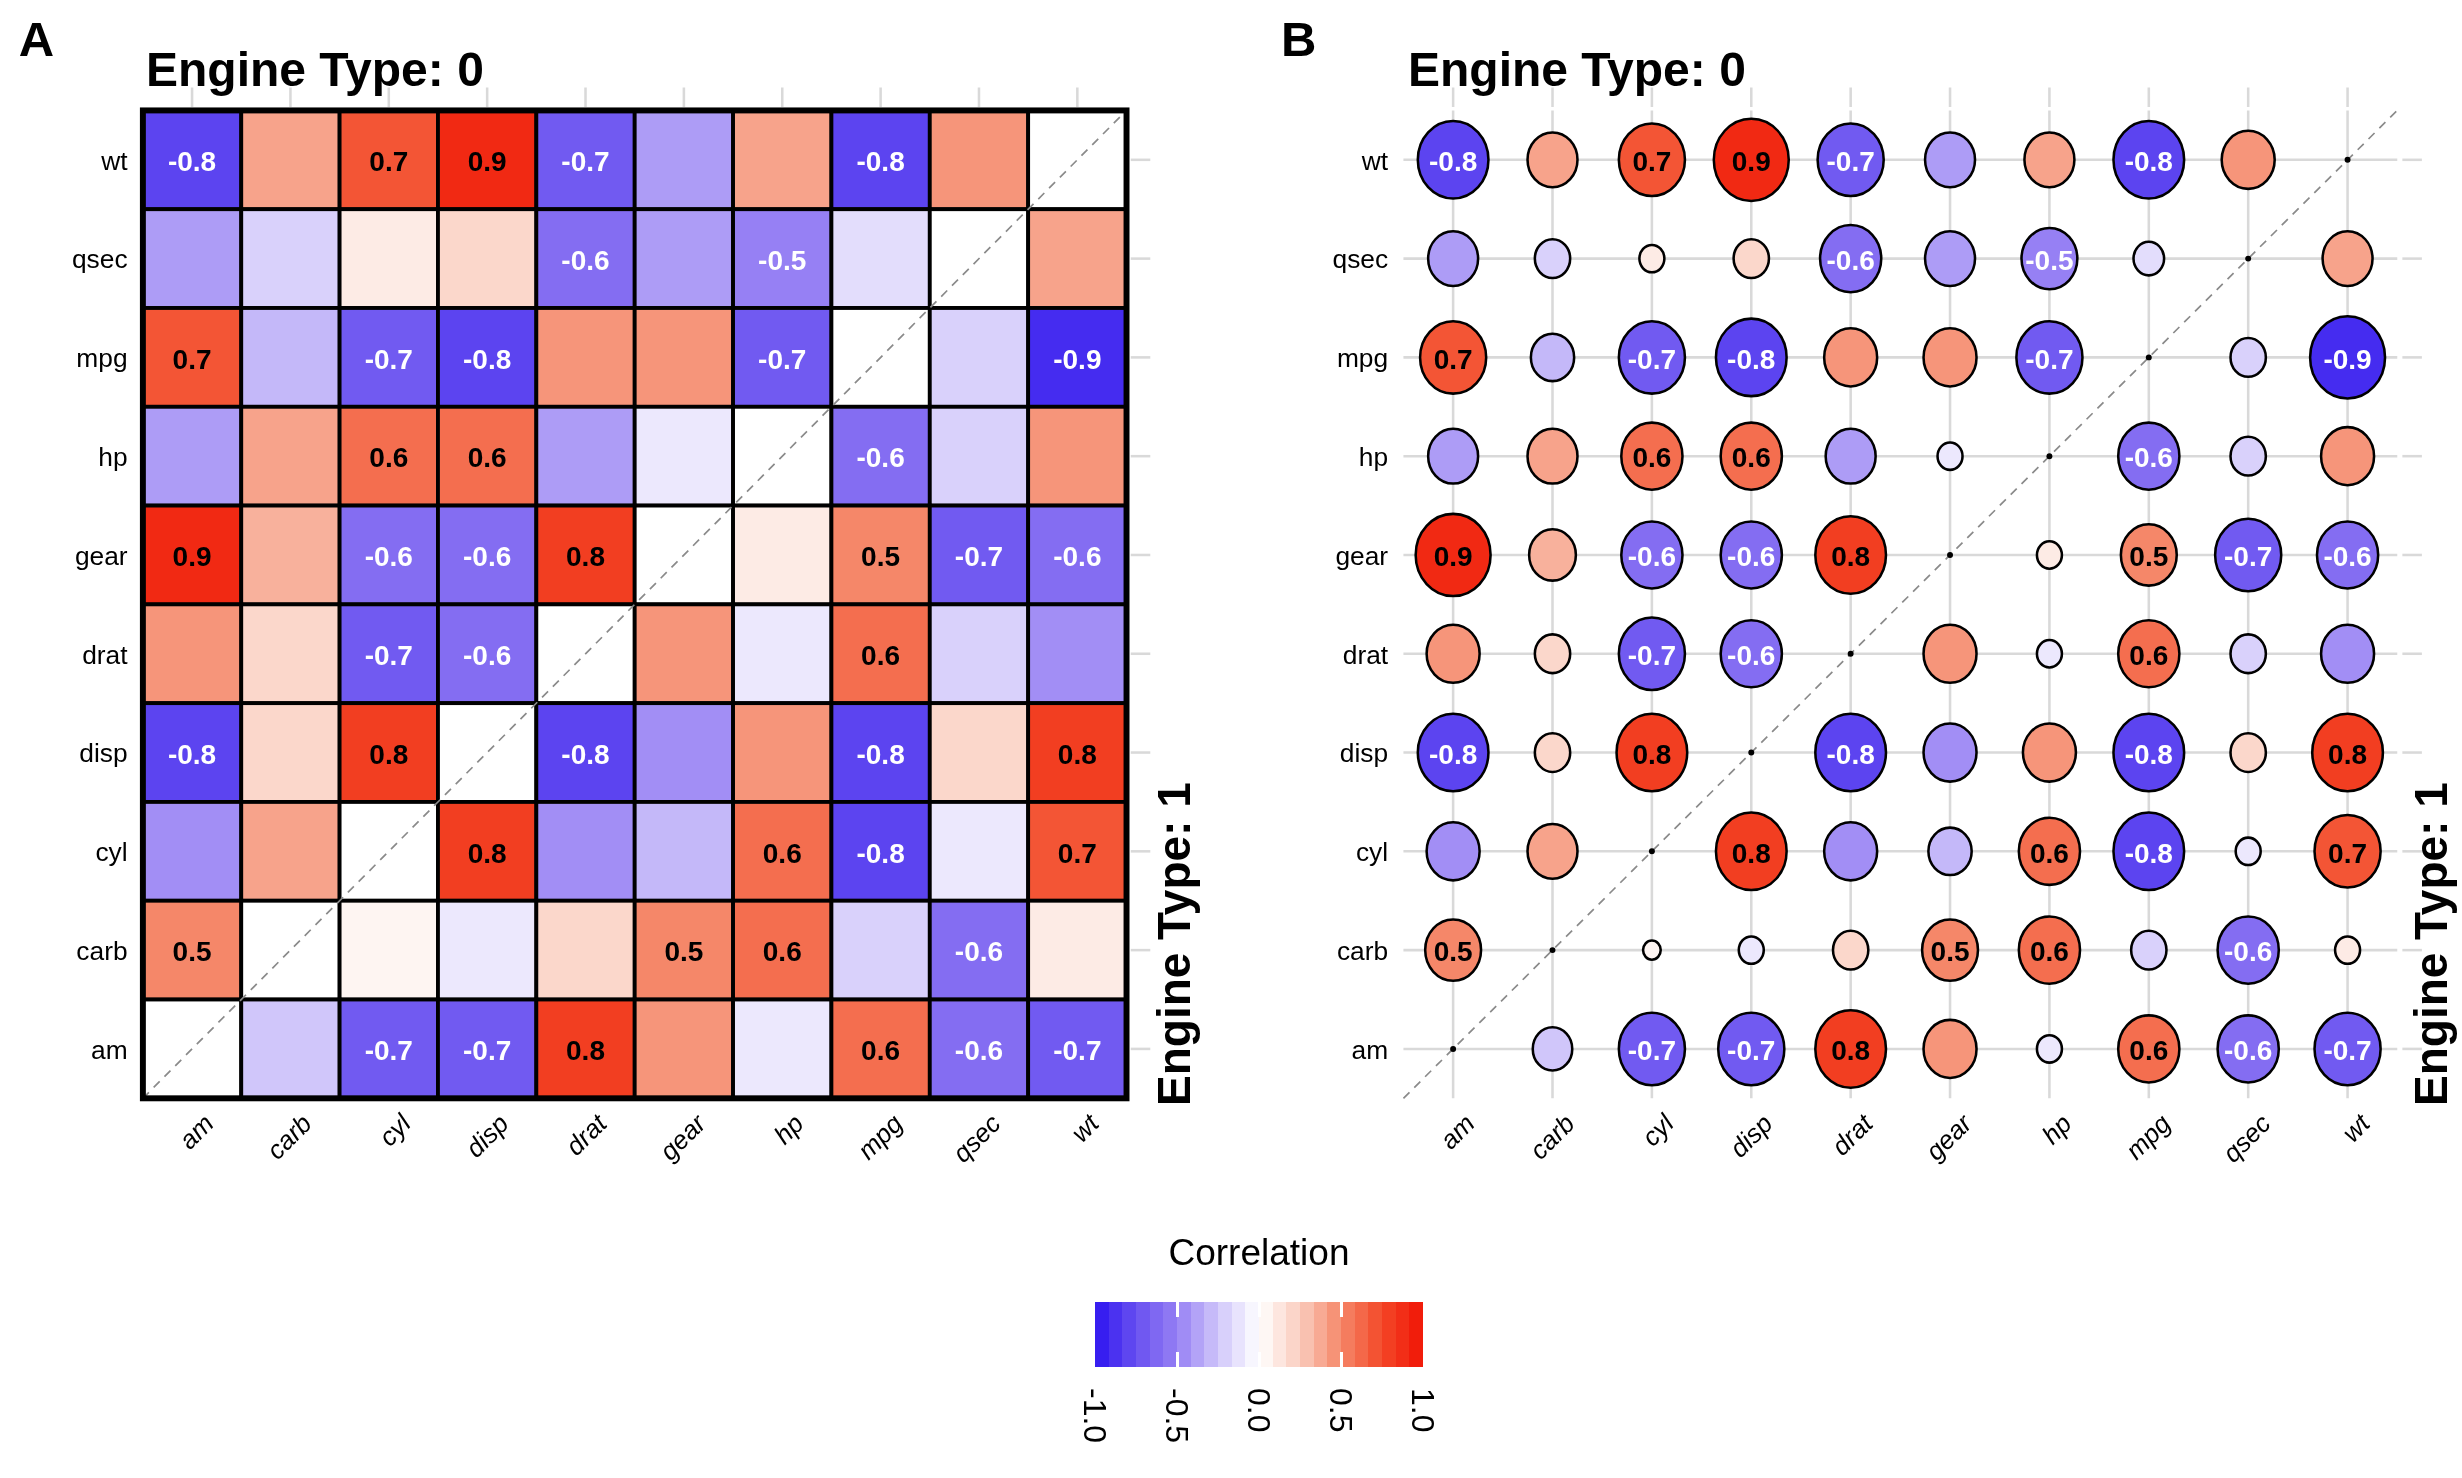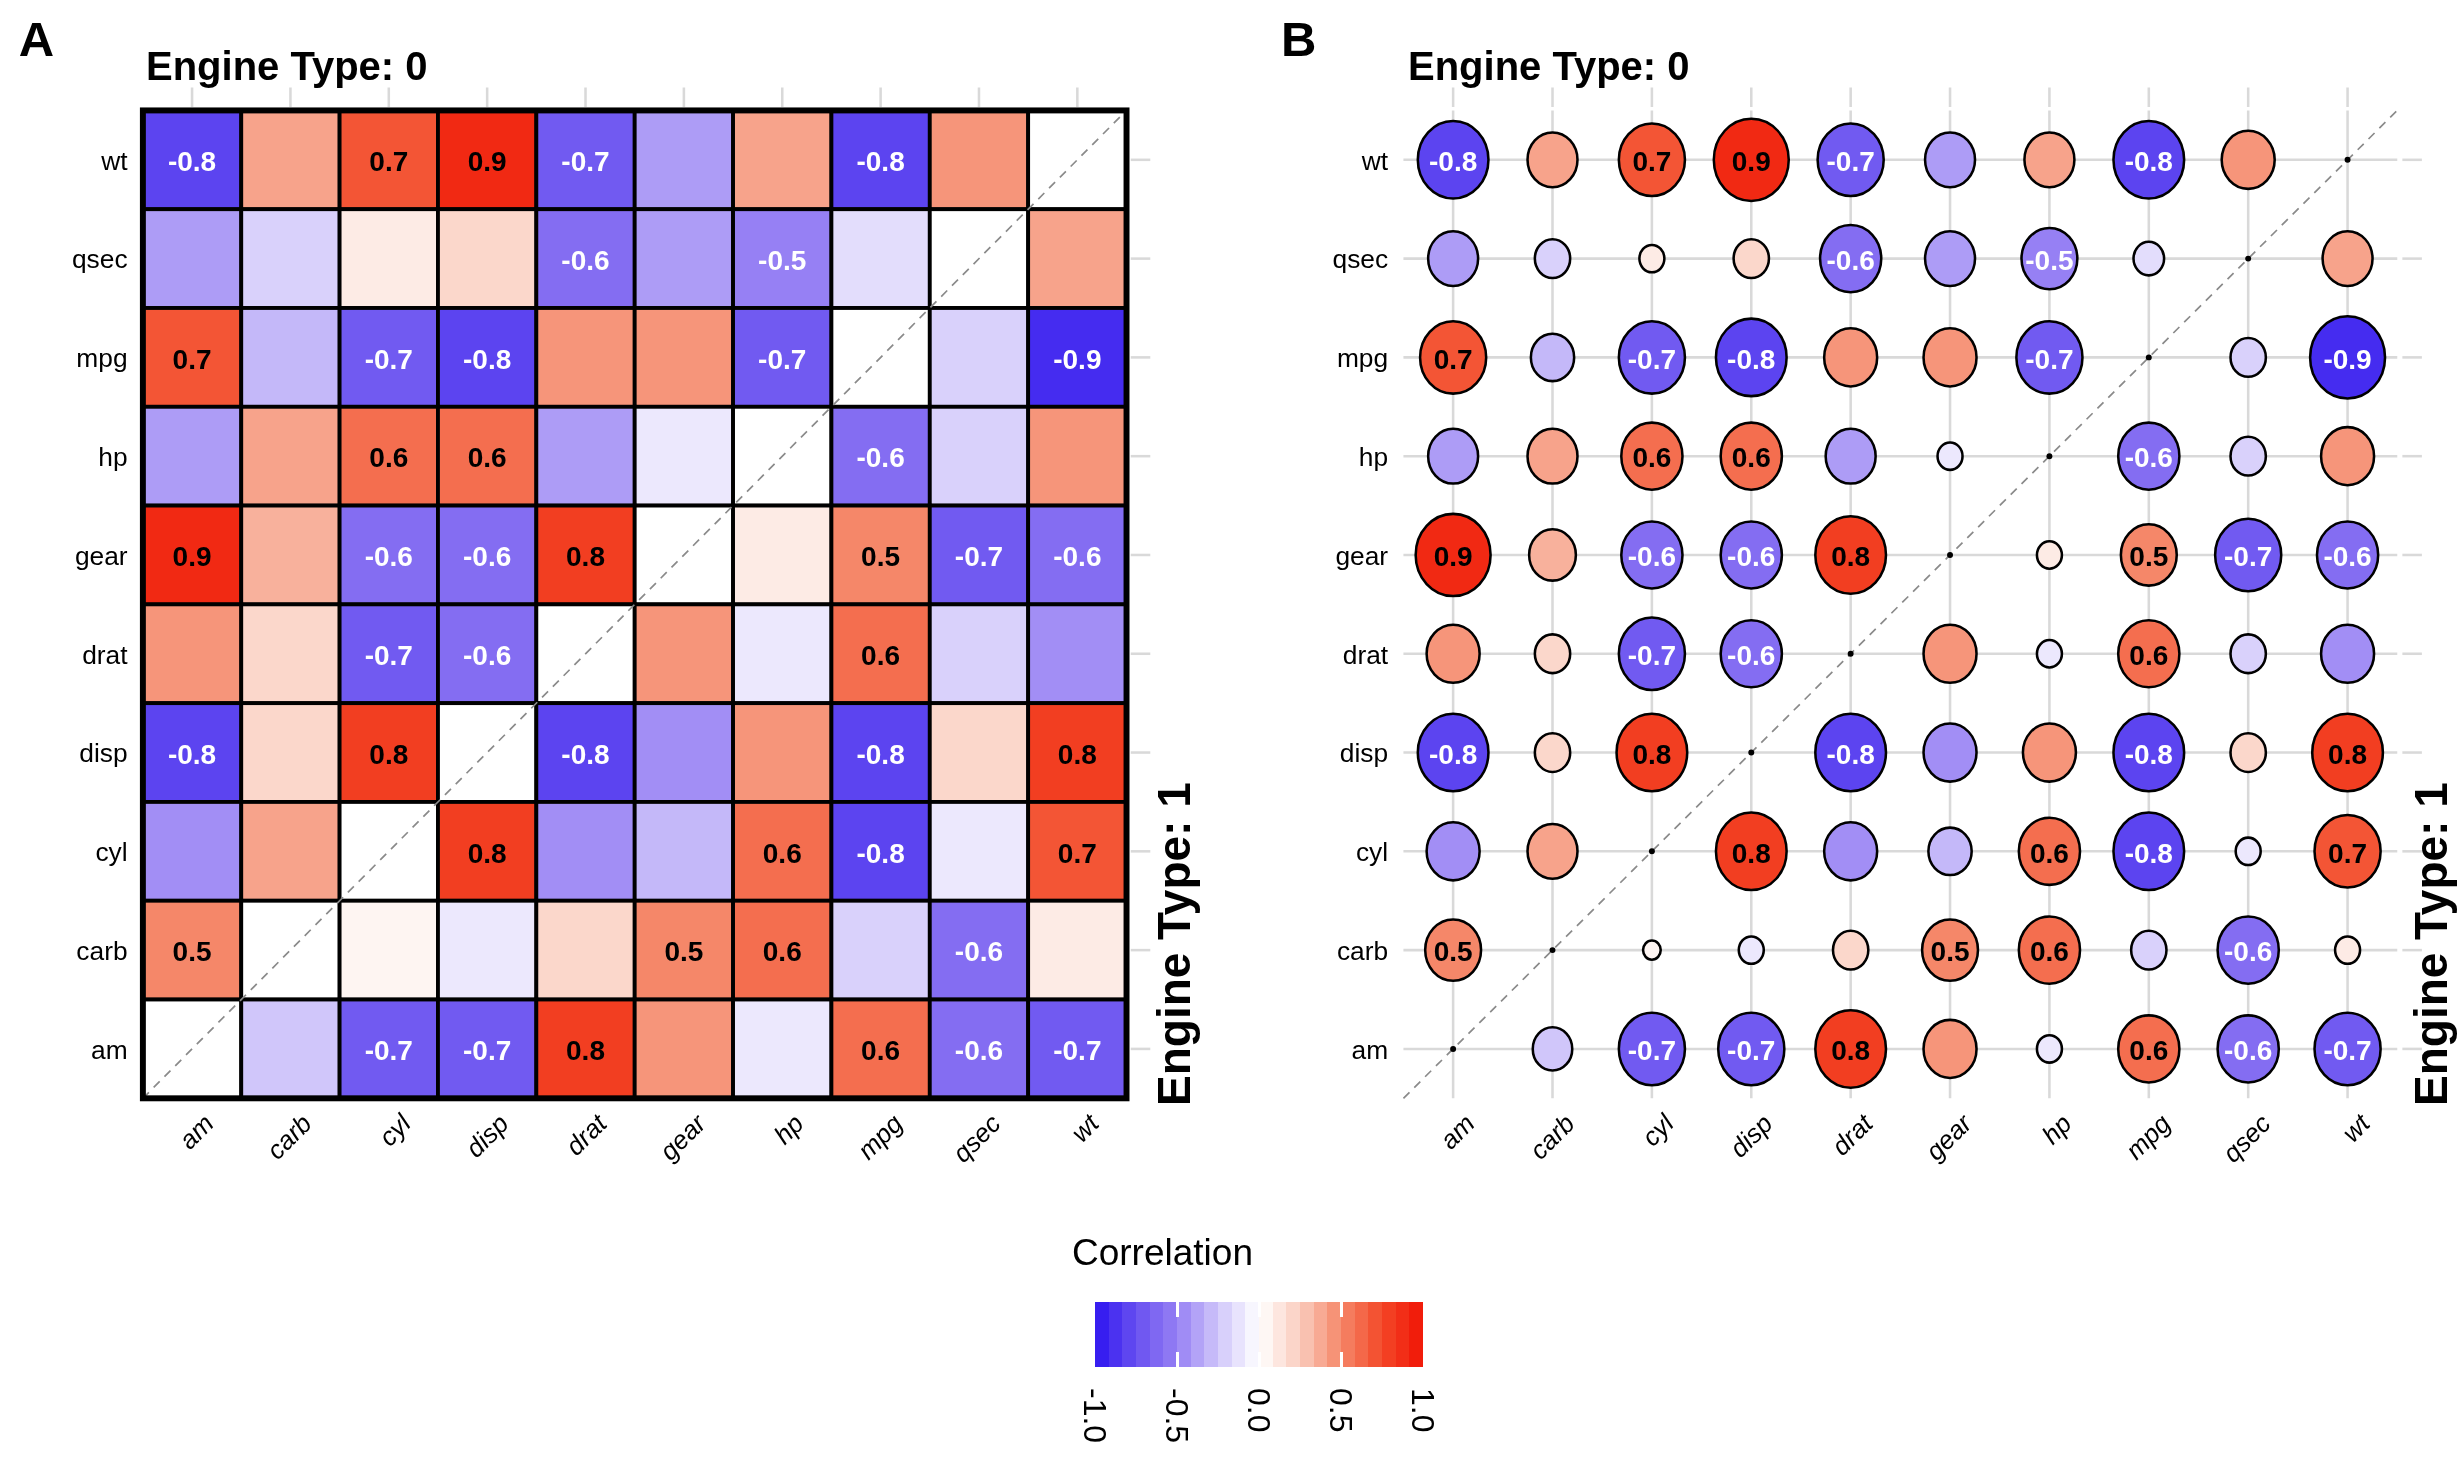--- a/index.html
+++ b/index.html
@@ -1,25 +1,25 @@
 <!DOCTYPE html>
 <html style="font-size:13.6px"><head>
 <meta charset="utf-8">
 <style>
   html,body{margin:0;padding:0;background:#ffffff;}
   #fig{position:relative;width:2462px;height:1478px;background:#ffffff;overflow:hidden;
        font-family:"Liberation Sans",sans-serif;}
   #chart-svg{position:absolute;left:0;top:0;}
   .tag{position:absolute;font-size:49px;font-weight:bold;color:#000;line-height:1;}
-  .facet-title{position:absolute;font-size:40px;font-weight:bold;color:#000;line-height:1;white-space:nowrap;}
+  .facet-title{position:absolute;font-size:48px;font-weight:bold;color:#000;line-height:1;white-space:nowrap;}
   .strip{position:absolute;font-size:46px;font-weight:bold;color:#000;line-height:51px;white-space:nowrap;
          width:382px;height:51px;transform-origin:0 0;transform:rotate(-90deg);text-align:left;}
   .xlab{position:absolute;width:170px;font-size:26px;font-style:italic;color:#000;text-align:right;
         transform-origin:100% 0;transform:rotate(-45deg);line-height:1.1;white-space:nowrap;}
-  .legend-title{position:absolute;font-size:37px;color:#000;text-align:left;width:374px;line-height:1;}
+  .legend-title{position:absolute;font-size:37px;color:#000;text-align:center;width:374px;line-height:1;}
   .legend-bar{position:absolute;border:0;}
   .legend-tick{position:absolute;width:2.5px;height:15.3px;background:#ffffff;}
   .legend-ticklabel{position:absolute;width:102px;height:34px;font-size:32px;color:#000;line-height:34px;
         transform-origin:0 0;transform:rotate(90deg);text-align:left;white-space:nowrap;}
 </style>
 </head>
 <body>
 
 <div id="fig">
   <svg id="chart-svg" width="2462" height="1478" viewBox="0 0 2898 1740">

